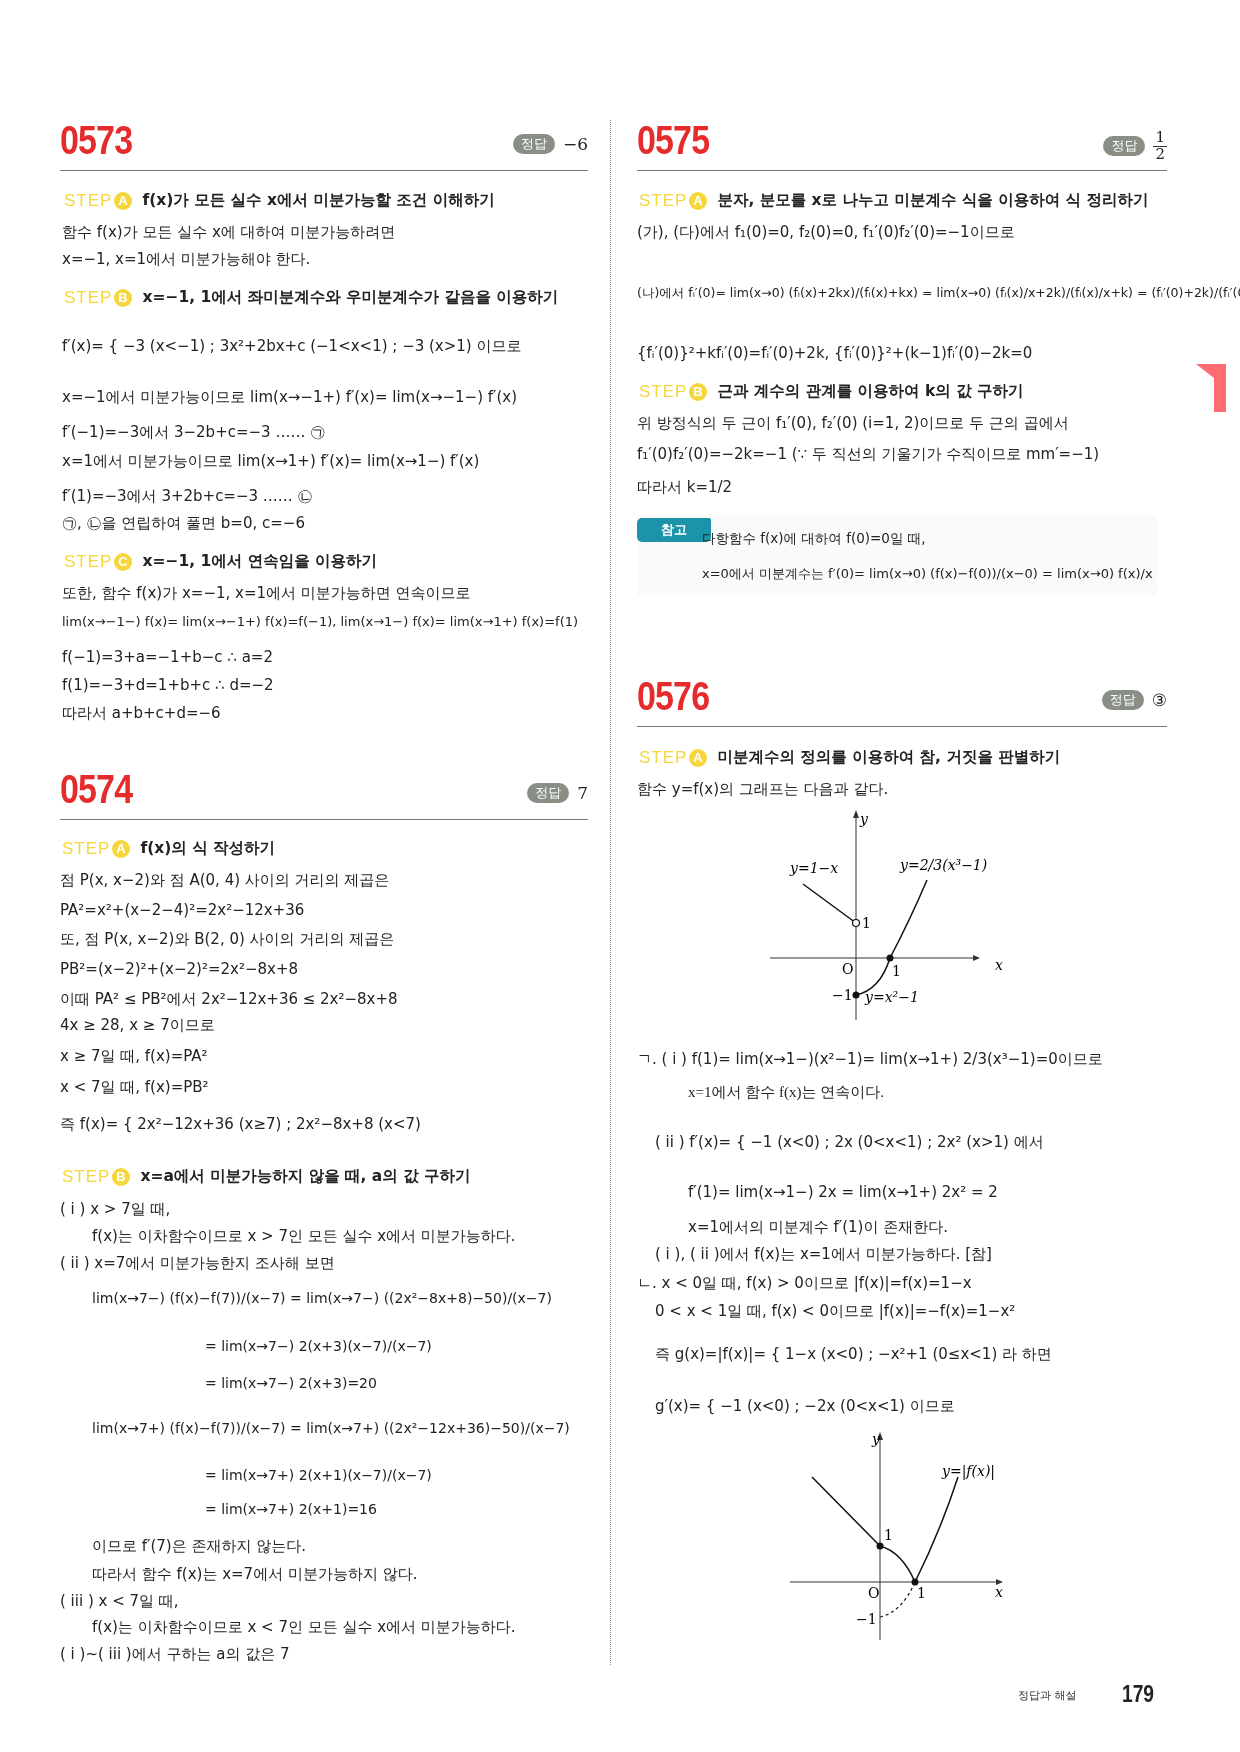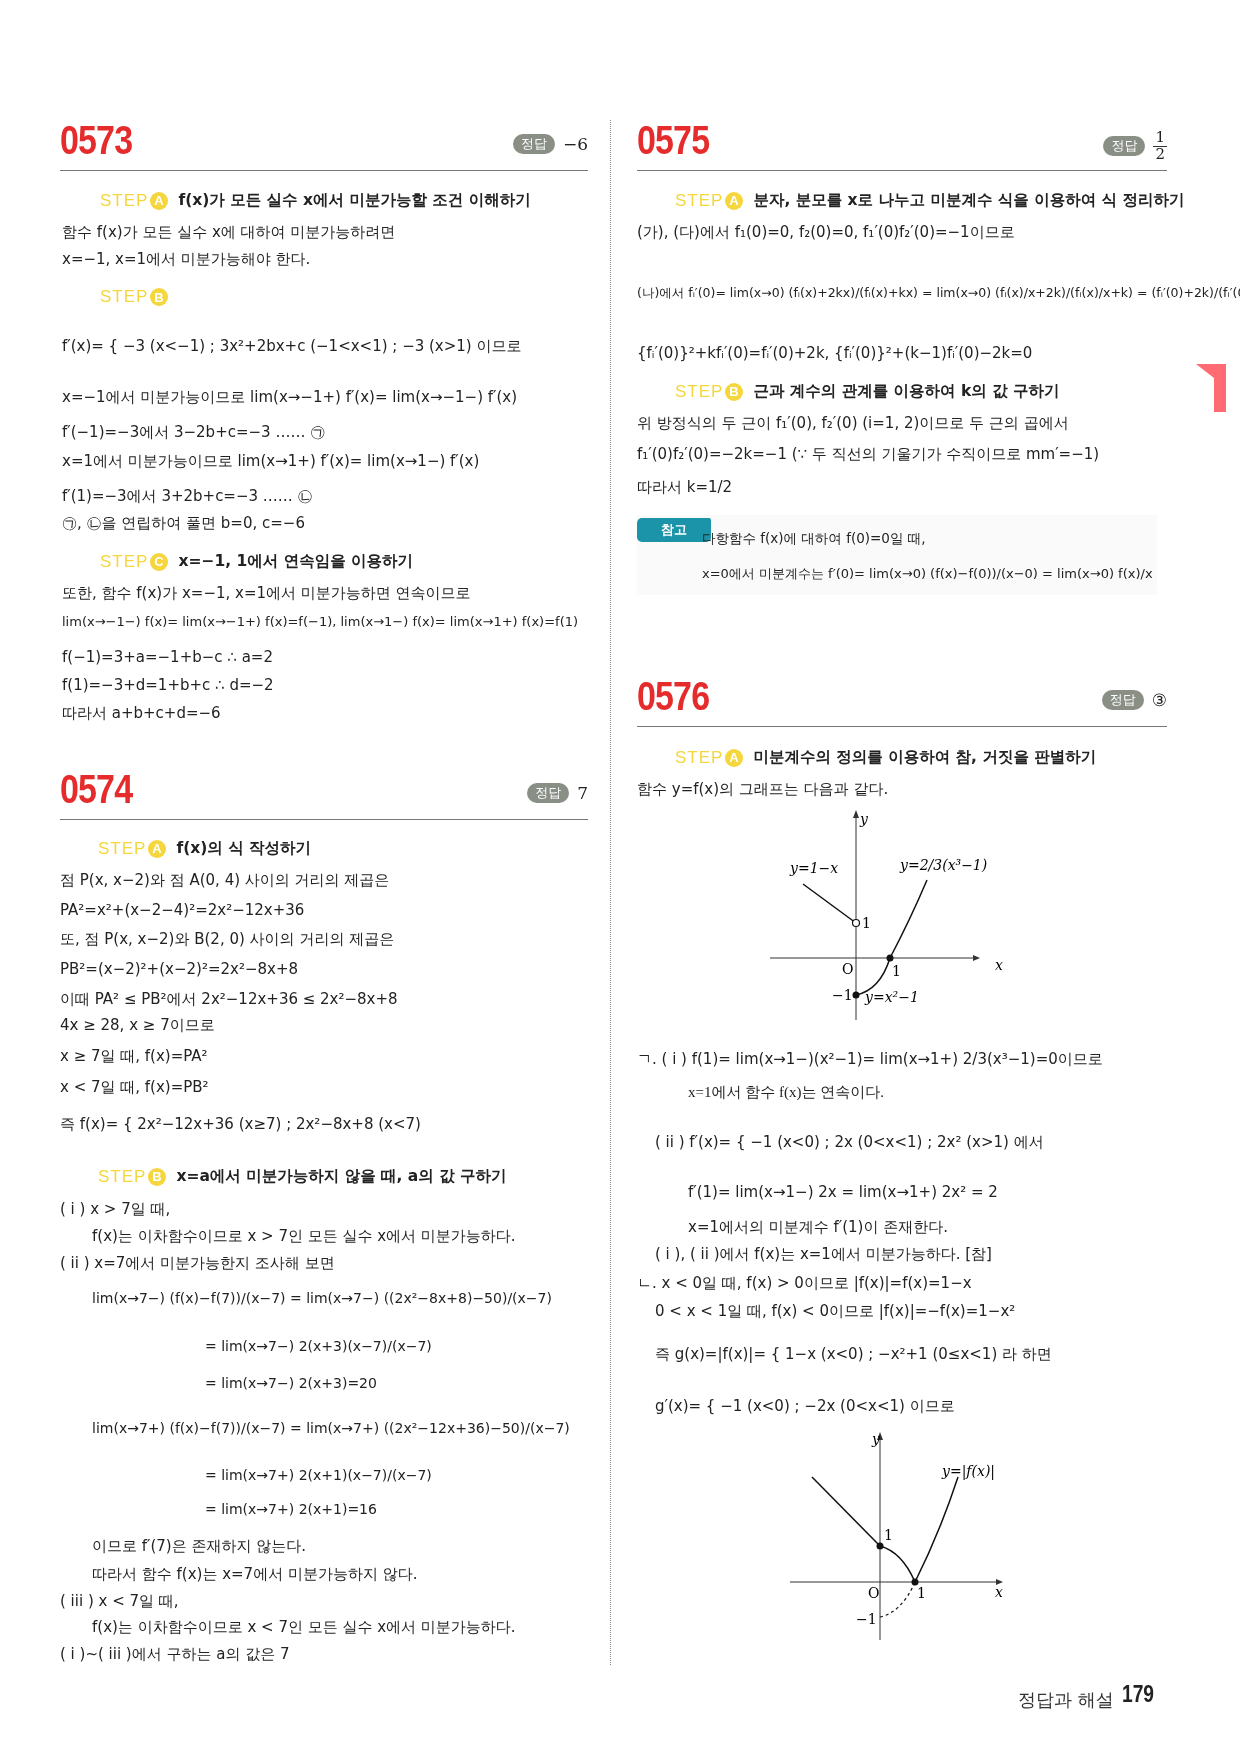--- a/index.html
+++ b/index.html
@@ -7,21 +7,21 @@
        font-family:"DejaVu Serif","Liberation Serif",serif;color:#222;}
   .prob-head{position:absolute;height:46px;border-bottom:1.5px solid #777;}
   .prob-num{position:absolute;left:0;top:-6px;font-family:"Liberation Sans","DejaVu Sans",sans-serif;
             font-weight:bold;font-size:40px;color:#e52b2b;letter-spacing:-1px;transform:scaleX(0.85);transform-origin:left;}
   .ans{position:absolute;right:0;top:10px;display:flex;align-items:center;gap:8px;font-size:17px;}
   .ans-badge{background:#8a8f86;color:#fff;border-radius:12px;padding:1px 8px;font-size:13px;
              font-family:"DejaVu Sans",sans-serif;}
   .frac{display:inline-flex;flex-direction:column;align-items:center;vertical-align:middle;line-height:1.05;font-size:0.9em;}
   .frac .num{border-bottom:1px solid #333;padding:0 2px;}
   .step{position:absolute;display:flex;align-items:center;gap:10px;font-size:15.5px;font-weight:bold;
-        font-family:"DejaVu Sans",sans-serif;margin-left:36px;}
+        font-family:"DejaVu Sans",sans-serif;}
   .step-tag{color:#f5d63d;font-weight:normal;font-family:"Liberation Sans",sans-serif;font-size:17px;letter-spacing:1px;
             display:flex;align-items:center;gap:2px;}
   .step-letter{display:inline-flex;width:18px;height:18px;border-radius:50%;background:#f5d63d;color:#fff;
                font-size:13px;font-weight:bold;align-items:center;justify-content:center;}
   .line{position:absolute;font-size:15px;white-space:nowrap;font-family:"DejaVu Sans",sans-serif;}
   .divider{position:absolute;left:610px;top:120px;height:1545px;border-left:1.5px dotted #888;}
   .side-tab{position:absolute;left:1198px;top:365px;width:0;height:0;}
   .note-badge{position:absolute;background:#1b93a8;color:#fff;font-family:"DejaVu Sans",sans-serif;font-size:13px;
               font-weight:bold;padding:3px 24px;border-radius:5px 2px 5px 5px;}
   .note-box{position:absolute;background:#fafafa;}
@@ -53,20 +53,21 @@
   <span>f(x)가 모든 실수 x에서 미분가능할 조건 이해하기</span>
 </div>
 <div class="line" style="left:62px;top:223px;">함수 f(x)가 모든 실수 x에 대하여 미분가능하려면</div>
 <div class="line" style="left:62px;top:250px;">x=−1, x=1에서 미분가능해야 한다.</div>
 
 <div class="step" style="left:64px;top:287px;">
   <span class="step-tag">
       <span>STEP</span>
       <span class="step-letter">B</span>
     </span>
+  <span>x=−1, 1에서 좌미분계수와 우미분계수가 같음을 이용하기</span>
 </div>
 <div class="line" style="left:62px;top:337px;">f′(x)= { −3 (x&lt;−1) ; 3x²+2bx+c (−1&lt;x&lt;1) ; −3 (x&gt;1) 이므로</div>
 <div class="line" style="left:62px;top:388px;">x=−1에서 미분가능이므로 lim(x→−1+) f′(x)= lim(x→−1−) f′(x)</div>
 <div class="line" style="left:62px;top:423px;">f′(−1)=−3에서 3−2b+c=−3   …… ㉠</div>
 <div class="line" style="left:62px;top:452px;">x=1에서 미분가능이므로 lim(x→1+) f′(x)= lim(x→1−) f′(x)</div>
 <div class="line" style="left:62px;top:487px;">f′(1)=−3에서 3+2b+c=−3   …… ㉡</div>
 <div class="line" style="left:62px;top:514px;">㉠, ㉡을 연립하여 풀면 b=0, c=−6</div>
 
 <div class="step" style="left:64px;top:551px;">
   <span class="step-tag">
@@ -229,14 +230,14 @@
   <circle cx="125" cy="150" r="3.5" fill="#111"></circle>
   <text x="82" y="12" font-size="14" font-style="italic">y</text>
   <text x="205" y="165" font-size="14" font-style="italic">x</text>
   <text x="78" y="166" font-size="14">O</text>
   <text x="152" y="44" font-size="14" font-style="italic">y=|f(x)|</text>
   <text x="94" y="108" font-size="14">1</text>
   <text x="127" y="166" font-size="14">1</text>
   <text x="66" y="192" font-size="14">−1</text>
 </svg>
 
-<div class="footer" style="left:1018px;top:1688px;font-size:18px;color:#333;">정답과 해설</div>
+<div class="footer" style="left:1018px;top:1688px;font-size:11px;color:#333;">정답과 해설</div>
 <div class="footer" style="left:1122px;top:1680px;font-size:24px;font-weight:bold;font-family:'Liberation Sans',sans-serif;transform:scaleX(0.8);transform-origin:left;">179</div>
 
 </body></html>

